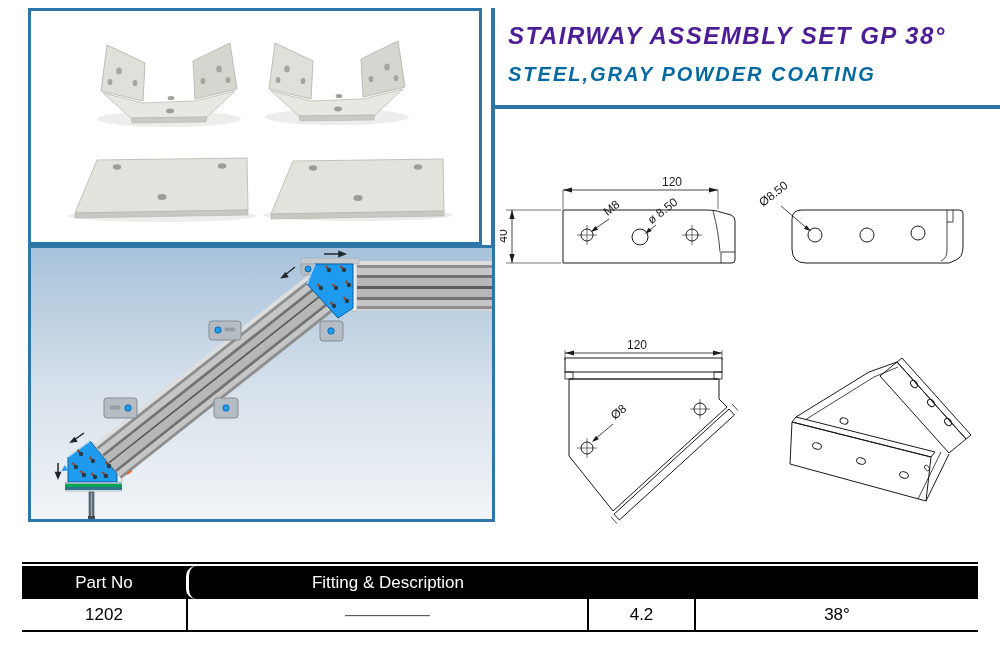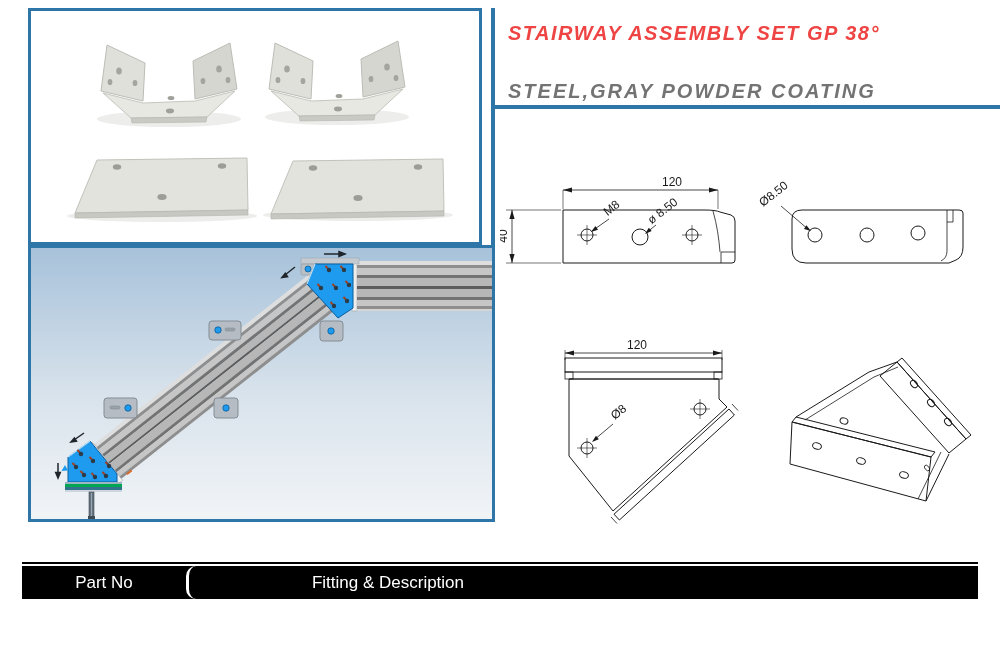--- a/index.html
+++ b/index.html
@@ -12,26 +12,26 @@
     left:28px;top:8px;width:454px;height:237px;
     border:3px solid #2e75a8;box-sizing:border-box;background:#ffffff;
   }
   #render-box{
     left:28px;top:245px;width:467px;height:277px;
     border:3px solid #2e75a8;box-sizing:border-box;overflow:hidden;background:#cfdde9;
   }
   #v-rule{left:491px;top:8px;width:4px;height:514px;background:#2e75a8;}
   #h-rule{left:492px;top:105px;width:508px;height:4px;background:#2e75a8;}
   #page-title{
-    left:508px;top:22px;font-size:20px;font-weight:bold;font-style:italic;
-    letter-spacing:1.5px;color:#ef4444;white-space:nowrap;
+    left:508px;top:22px;font-size:24px;font-weight:bold;font-style:italic;
+    letter-spacing:1.5px;color:#4c1d95;white-space:nowrap;
   }
   #page-subtitle{
-    left:508px;top:80px;font-size:20px;font-weight:bold;font-style:italic;
-    letter-spacing:2px;color:#737373;white-space:nowrap;
+    left:508px;top:63px;font-size:20px;font-weight:bold;font-style:italic;
+    letter-spacing:2px;color:#0369a1;white-space:nowrap;
   }
   #drawings-svg{left:500px;top:115px;width:500px;height:450px;}
   
   #spec-table{left:22px;top:562px;width:956px;border-top:2px solid #000;}
   #spec-table .thead{display:flex;background:#000;color:#fff;height:33px;margin-top:2px;}
   #spec-table .trow{display:flex;height:31px;border-bottom:2px solid #000;background:#fff;color:#000;}
   #spec-table .cell{
     display:flex;align-items:center;justify-content:center;
     font-size:17px;box-sizing:border-box;
   }
@@ -319,13 +319,19 @@
       <ellipse cx="427" cy="353" rx="2" ry="3.2" transform="rotate(-40 427 353)" stroke-width="0.8"></ellipse>
     </g>
   </g>
 </svg>
 
 <div class="abs" id="spec-table">
   <div class="thead">
     <div class="cell c0">Part No</div>
     <div class="cell c1">Fitting &amp; Description</div>
   </div>
+  <div class="trow">
+    <div class="cell c0">1202</div>
+    <div class="cell c1 dash-cell">—————</div>
+    <div class="cell c2">4.2</div>
+    <div class="cell c3">38°</div>
+  </div>
 </div>
 
 </body></html>

